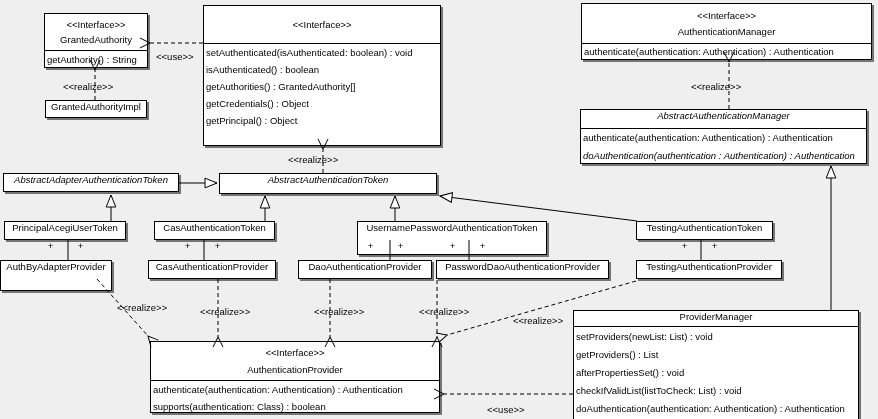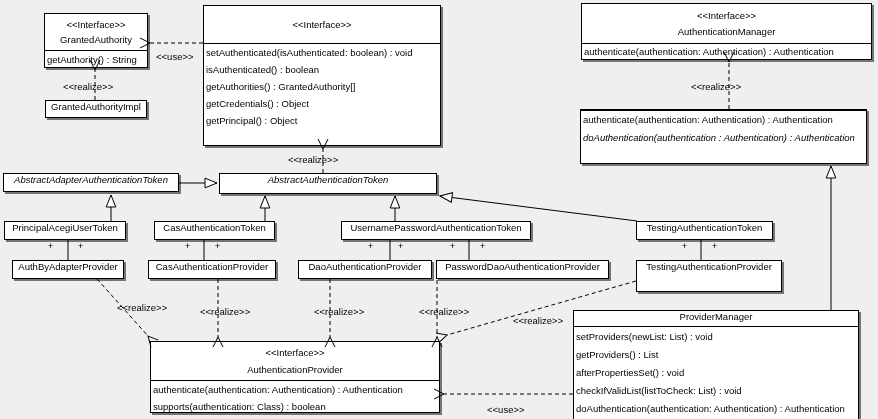--- a/index.html
+++ b/index.html
@@ -56,20 +56,21 @@
   <div class="titlebox" style="height:39px">
     <div>&lt;&lt;Interface&gt;&gt;</div>
     <div>AuthenticationManager</div>
   </div>
   <div class="methods" style="line-height:16px">
     <div class="row">authenticate(authentication: Authentication) : Authentication</div>
   </div>
 </div>
 
 <div class="box" style="left:580px;top:109px;width:287px;height:55px">
+  <div class="simple it" style="height:18px">AbstractAuthenticationManager</div>
   <div class="methods" style="line-height:18px">
     <div class="row">authenticate(authentication: Authentication) : Authentication</div>
     <div class="row it">doAuthentication(authentication : Authentication) : Authentication</div>
   </div>
 </div>
 
 <div class="box simple it" style="left:3px;top:173px;width:176px;height:19px">
   <div>AbstractAdapterAuthenticationToken</div>
 </div>
 
@@ -78,45 +79,45 @@
 </div>
 
 <div class="box simple" style="left:4px;top:221px;width:122px;height:19px">
   <div>PrincipalAcegiUserToken</div>
 </div>
 
 <div class="box simple" style="left:154px;top:221px;width:121px;height:19px">
   <div>CasAuthenticationToken</div>
 </div>
 
-<div class="box simple" style="left:341px;top:221px;width:190px;height:19px">
+<div class="box simple" style="left:357px;top:221px;width:190px;height:34px">
   <div>UsernamePasswordAuthenticationToken</div>
 </div>
 
 <div class="box simple" style="left:636px;top:221px;width:137px;height:19px">
   <div>TestingAuthenticationToken</div>
 </div>
 
-<div class="box simple" style="left:12px;top:260px;width:112px;height:19px">
+<div class="box simple" style="left:0;top:260px;width:112px;height:31px">
   <div>AuthByAdapterProvider</div>
 </div>
 
 <div class="box simple" style="left:148px;top:260px;width:128px;height:19px">
   <div>CasAuthenticationProvider</div>
 </div>
 
 <div class="box simple" style="left:298px;top:260px;width:134px;height:19px">
   <div>DaoAuthenticationProvider</div>
 </div>
 
 <div class="box simple" style="left:436px;top:260px;width:173px;height:19px">
   <div>PasswordDaoAuthenticationProvider</div>
 </div>
 
-<div class="box simple" style="left:636px;top:260px;width:146px;height:32px">
+<div class="box simple" style="left:636px;top:260px;width:146px;height:19px">
   <div>TestingAuthenticationProvider</div>
 </div>
 
 <div class="box" style="left:150px;top:341px;width:290px;height:72px">
   <div class="titlebox" style="height:38px">
     <div>&lt;&lt;Interface&gt;&gt;</div>
     <div>AuthenticationProvider</div>
   </div>
   <div class="methods" style="line-height:17px">
     <div class="row">authenticate(authentication: Authentication) : Authentication</div>

